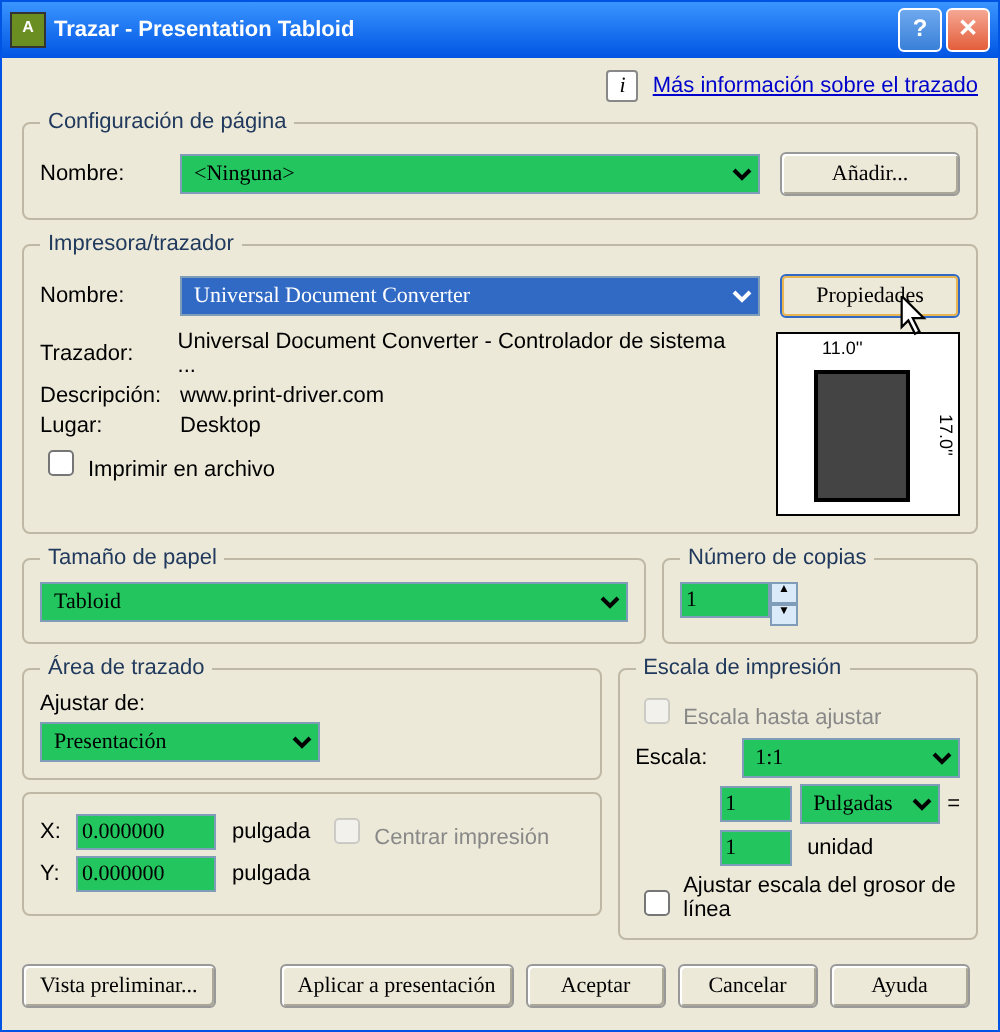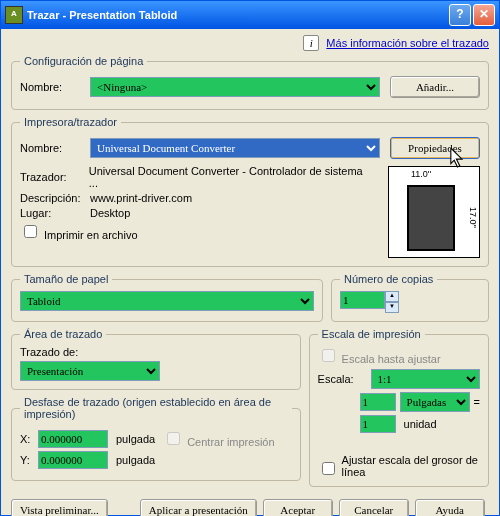--- a/index.html
+++ b/index.html
@@ -120,25 +120,24 @@
               <div>▼</div>
             </div>
       </div>
     </fieldset>
   </div>
 
   <div class="cols">
     <div style="flex:1">
       <fieldset>
         <legend>Área de trazado</legend>
-        <div style="margin-bottom:3px">Trazado de:</div>
+        <div style="margin-bottom:3px">Ajustar de:</div>
         <select style="width:140px"><option>Presentación</option></select>
       </fieldset>
       <fieldset>
-        <legend>Desfase de trazado (origen establecido en área de impresión)</legend>
         <div class="row">
           <span style="width:18px">X:</span>
           <input type="text" style="width: 70px;" value="0.000000">
           <span style="margin:0 8px">pulgada</span>
           <span class="cb disabled">
                 <input type="checkbox" disabled="" style="">
                 <span>Centrar impresión</span>
               </span>
         </div>
         <div class="row">
@@ -161,21 +160,21 @@
       <div class="row" style="margin-left:42px">
             <input type="text" style="width: 36px;" value="1">
             <span style="width:4px"></span>
             <select style="width:70px"><option>Pulgadas</option></select>
             <span style="margin-left:4px">=</span>
           </div>
       <div class="row" style="margin-left:42px">
             <input type="text" style="width: 36px;" value="1">
             <span style="margin-left:8px">unidad</span>
           </div>
-      <div class="cb" style="margin-top:21px">
+      <div class="cb" style="margin-top:4px">
             <input type="checkbox" style="">
             <span>Ajustar escala del grosor de línea</span>
           </div>
     </fieldset>
   </div>
 
   <div class="btnrow">
     <button class="btn">Vista preliminar...</button>
     <span style="width:20px"></span>
     <button class="btn">Aplicar a presentación</button>

